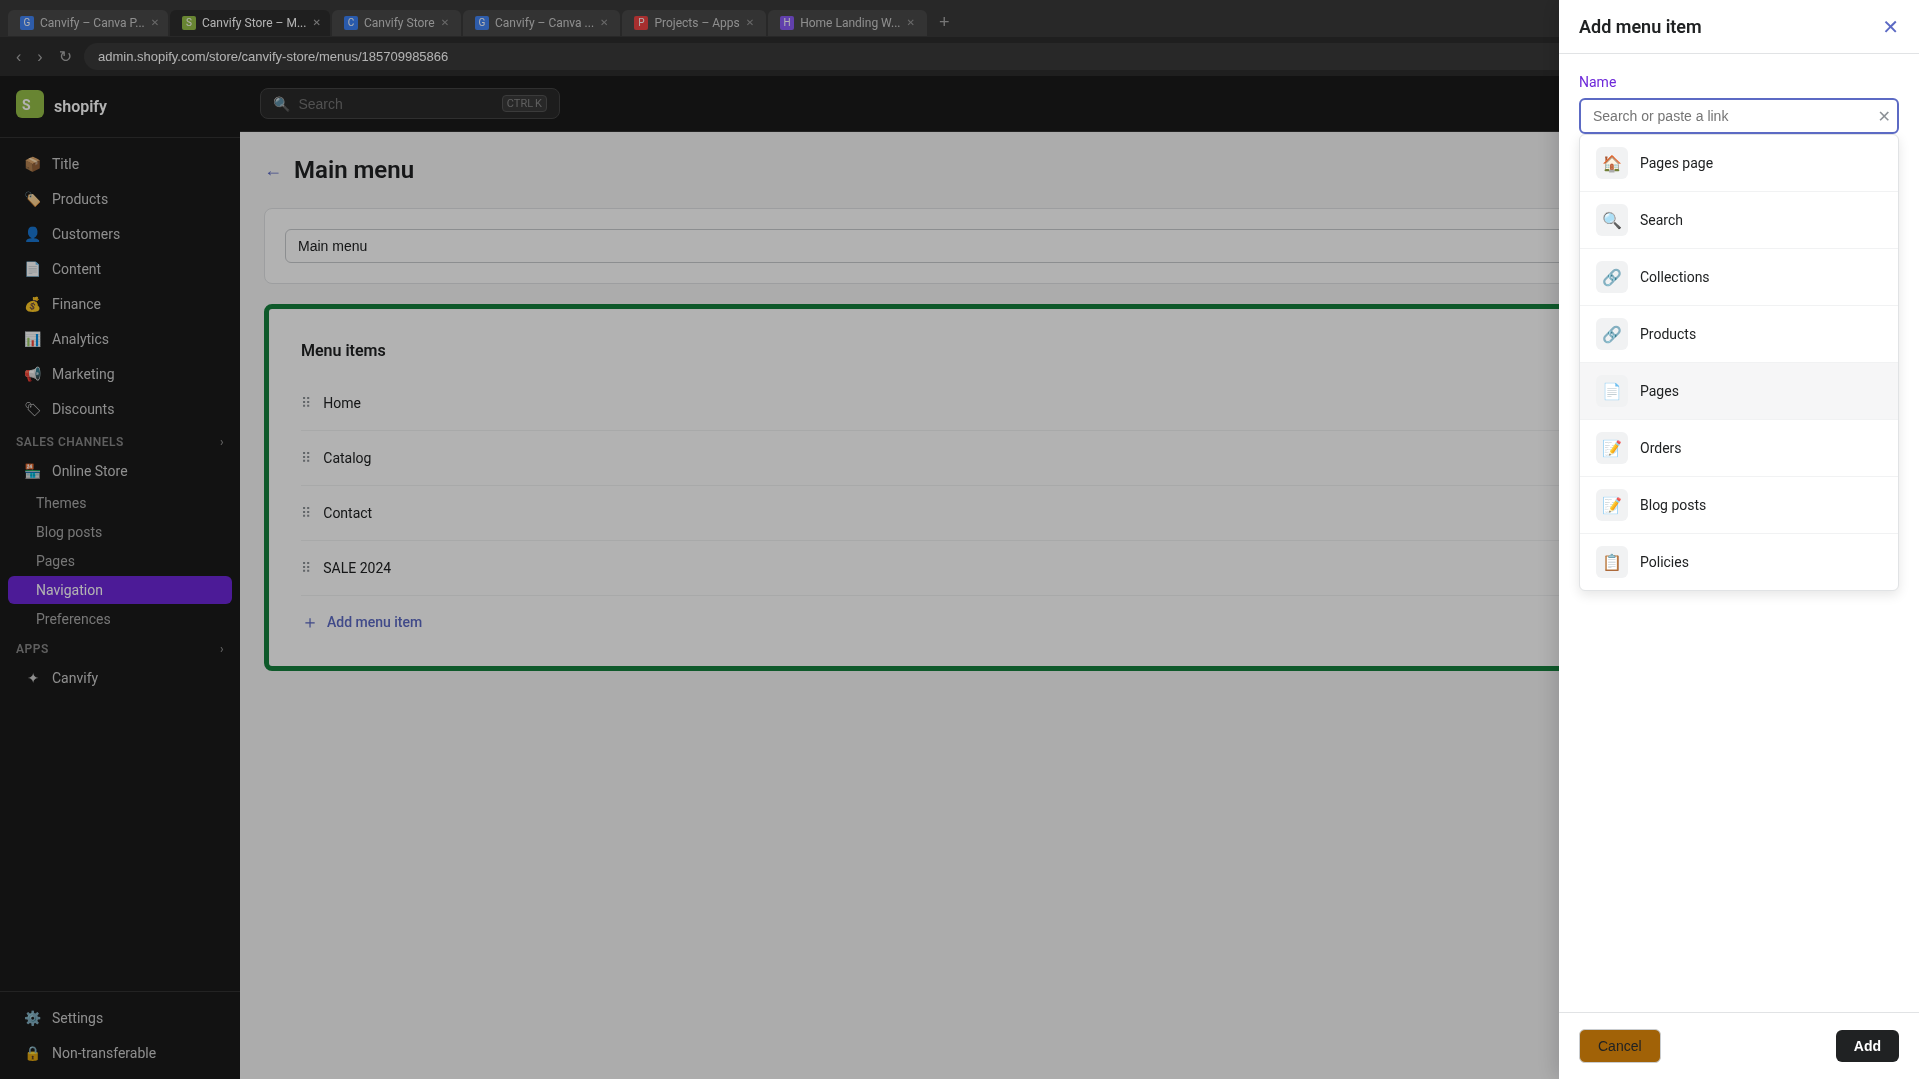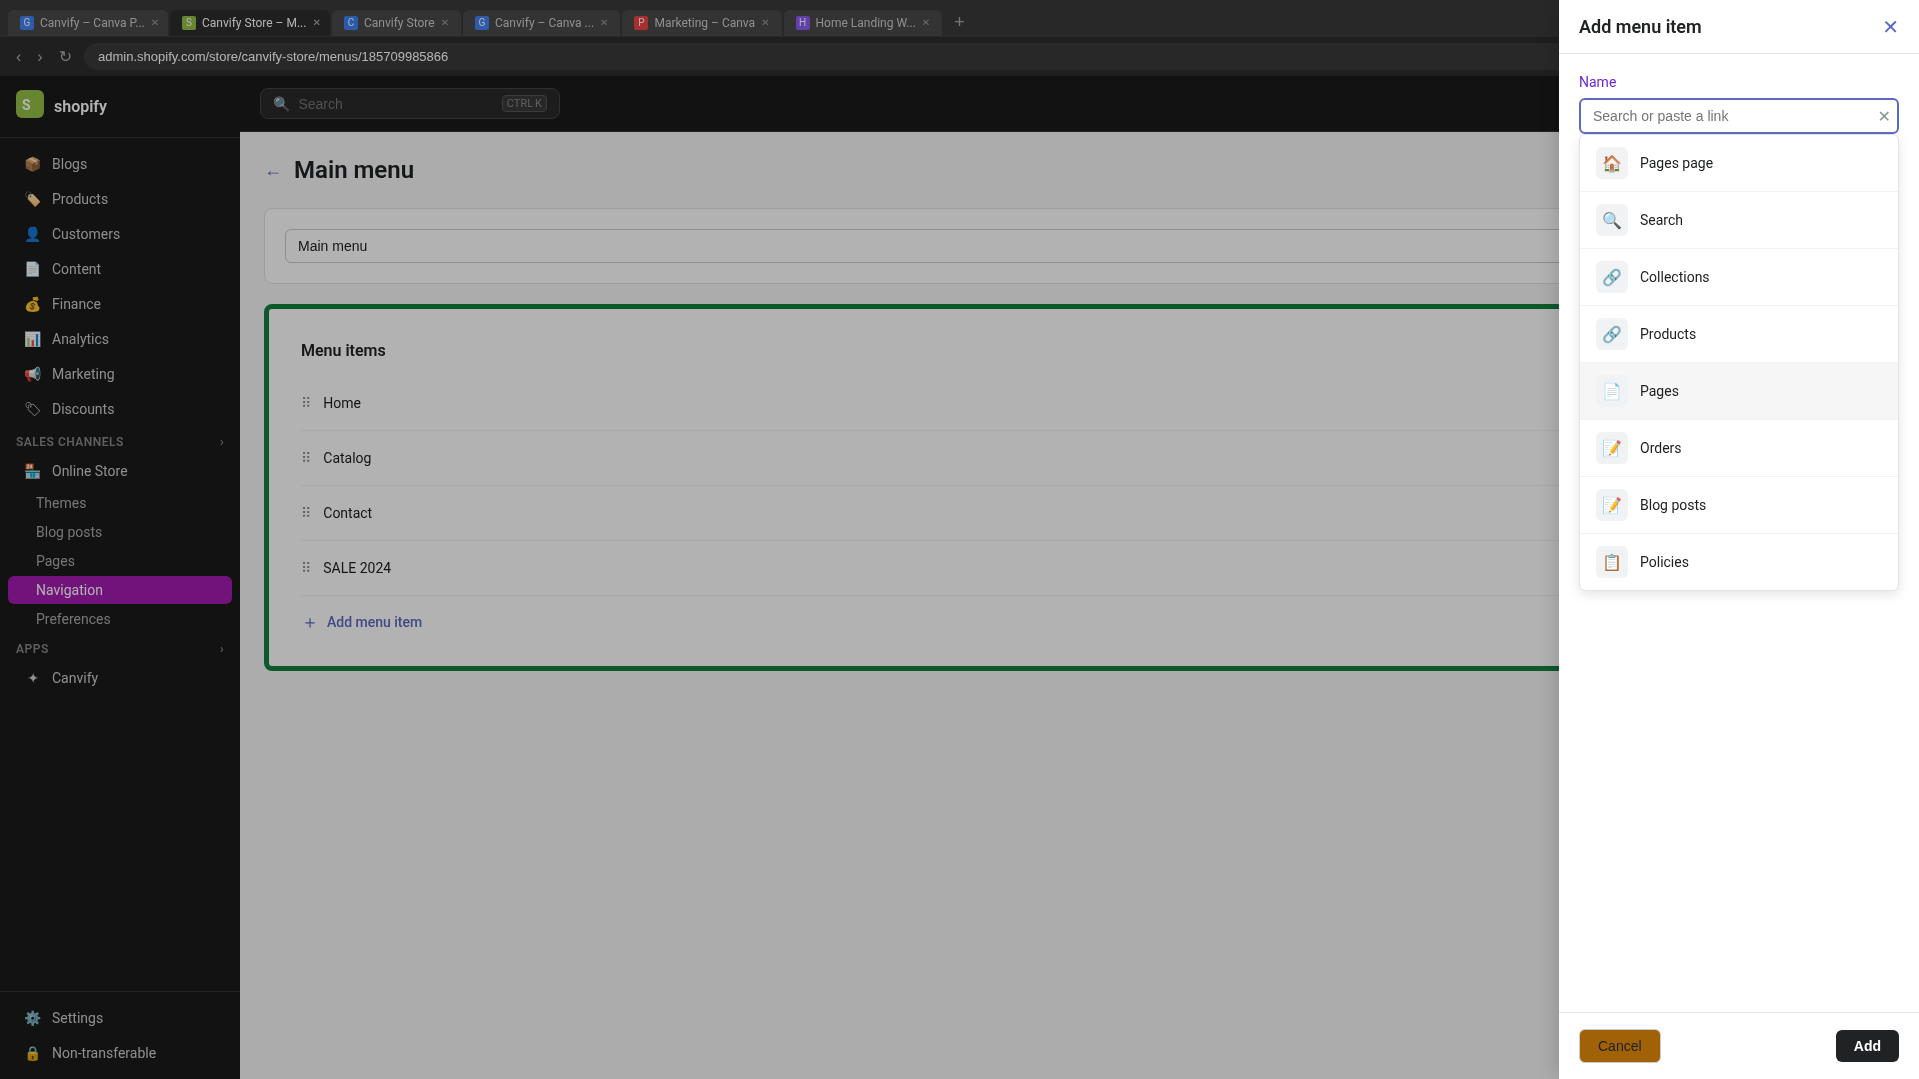--- a/index.html
+++ b/index.html
@@ -23,21 +23,21 @@
 
     
     .sidebar { width: 240px; background: #1a1a1a; color: #fff; display: flex; flex-direction: column; overflow-y: auto; flex-shrink: 0; }
     .sidebar-header { display: flex; align-items: center; gap: 10px; padding: 14px 16px; border-bottom: 1px solid #333; }
     .shopify-logo { color: #96bf48; font-size: 20px; }
     .sidebar-nav { flex: 1; padding: 8px 0; }
     .sidebar-item { display: flex; align-items: center; gap: 10px; padding: 8px 16px; color: #ccc; cursor: pointer; font-size: 14px; border-radius: 6px; margin: 1px 8px; }
     .sidebar-item .icon { width: 18px; height: 18px; display: flex; align-items: center; justify-content: center; flex-shrink: 0; }
     .sidebar-section { padding: 8px 16px 4px; color: #888; font-size: 12px; font-weight: 600; text-transform: uppercase; letter-spacing: 0.5px; display: flex; align-items: center; justify-content: space-between; }
     .sidebar-sub-item { display: flex; align-items: center; gap: 8px; padding: 6px 16px 6px 28px; color: #aaa; cursor: pointer; font-size: 14px; border-radius: 6px; margin: 1px 8px; }
-    .sidebar-sub-item.active { background: #a21caf; color: #fff; }
+    .sidebar-sub-item.active { background: #6d28d9; color: #fff; }
     .sidebar-footer { padding: 8px 0; border-top: 1px solid #333; }
 
     
     .main-content { flex: 1; display: flex; flex-direction: column; overflow: hidden; position: relative; }
 
     
     .topbar { background: #1a1a1a; display: flex; align-items: center; justify-content: space-between; padding: 0 20px; height: 56px; border-bottom: 1px solid #333; }
     .search-bar { display: flex; align-items: center; gap: 8px; background: #2a2a2a; border: 1px solid #444; border-radius: 8px; padding: 6px 12px; width: 300px; color: #aaa; font-size: 14px; }
     .search-kbd { background: #3a3a3a; border: 1px solid #555; border-radius: 4px; padding: 1px 4px; font-size: 11px; color: #888; display: flex; gap: 2px; }
     .topbar-right { display: flex; align-items: center; gap: 12px; }
@@ -114,21 +114,21 @@
       <span>Canvify Store</span>
       <span class="tab-close">✕</span>
     </div>
     <div class="browser-tab">
       <span class="tab-favicon" style="background:#4285f4; color:#fff; font-size:10px; display:flex; align-items:center; justify-content:center; border-radius:2px;">G</span>
       <span>Canvify – Canva ...</span>
       <span class="tab-close">✕</span>
     </div>
     <div class="browser-tab">
       <span class="tab-favicon" style="background:#ef4444; color:#fff; font-size:10px; display:flex; align-items:center; justify-content:center; border-radius:2px;">P</span>
-      <span>Marketing – Canva</span>
+      <span>Projects – Apps</span>
       <span class="tab-close">✕</span>
     </div>
     <div class="browser-tab">
       <span class="tab-favicon" style="background:#8b5cf6; color:#fff; font-size:10px; display:flex; align-items:center; justify-content:center; border-radius:2px;">H</span>
       <span>Home Landing W...</span>
       <span class="tab-close">✕</span>
     </div>
     <button class="browser-tab" style="background:none; border:none; color:#aaa; font-size:18px; padding:4px 10px;">+</button>
     <div style="flex:1"></div>
     <button class="browser-action-btn">─</button>
@@ -159,21 +159,21 @@
           <text x="6" y="20" font-size="14" fill="white" font-weight="bold">S</text>
         </svg>
       </span>
       <span style="color:#fff; font-size:16px; font-weight:600;">shopify</span>
     </div>
 
     <div class="sidebar-nav">
 
       <div class="sidebar-item">
         <span class="icon">📦</span>
-        <span>Blogs</span>
+        <span>Title</span>
       </div>
 
       <div class="sidebar-item">
         <span class="icon">🏷️</span>
         <span>Products</span>
       </div>
 
       <div class="sidebar-item">
         <span class="icon">👤</span>
         <span>Customers</span>

